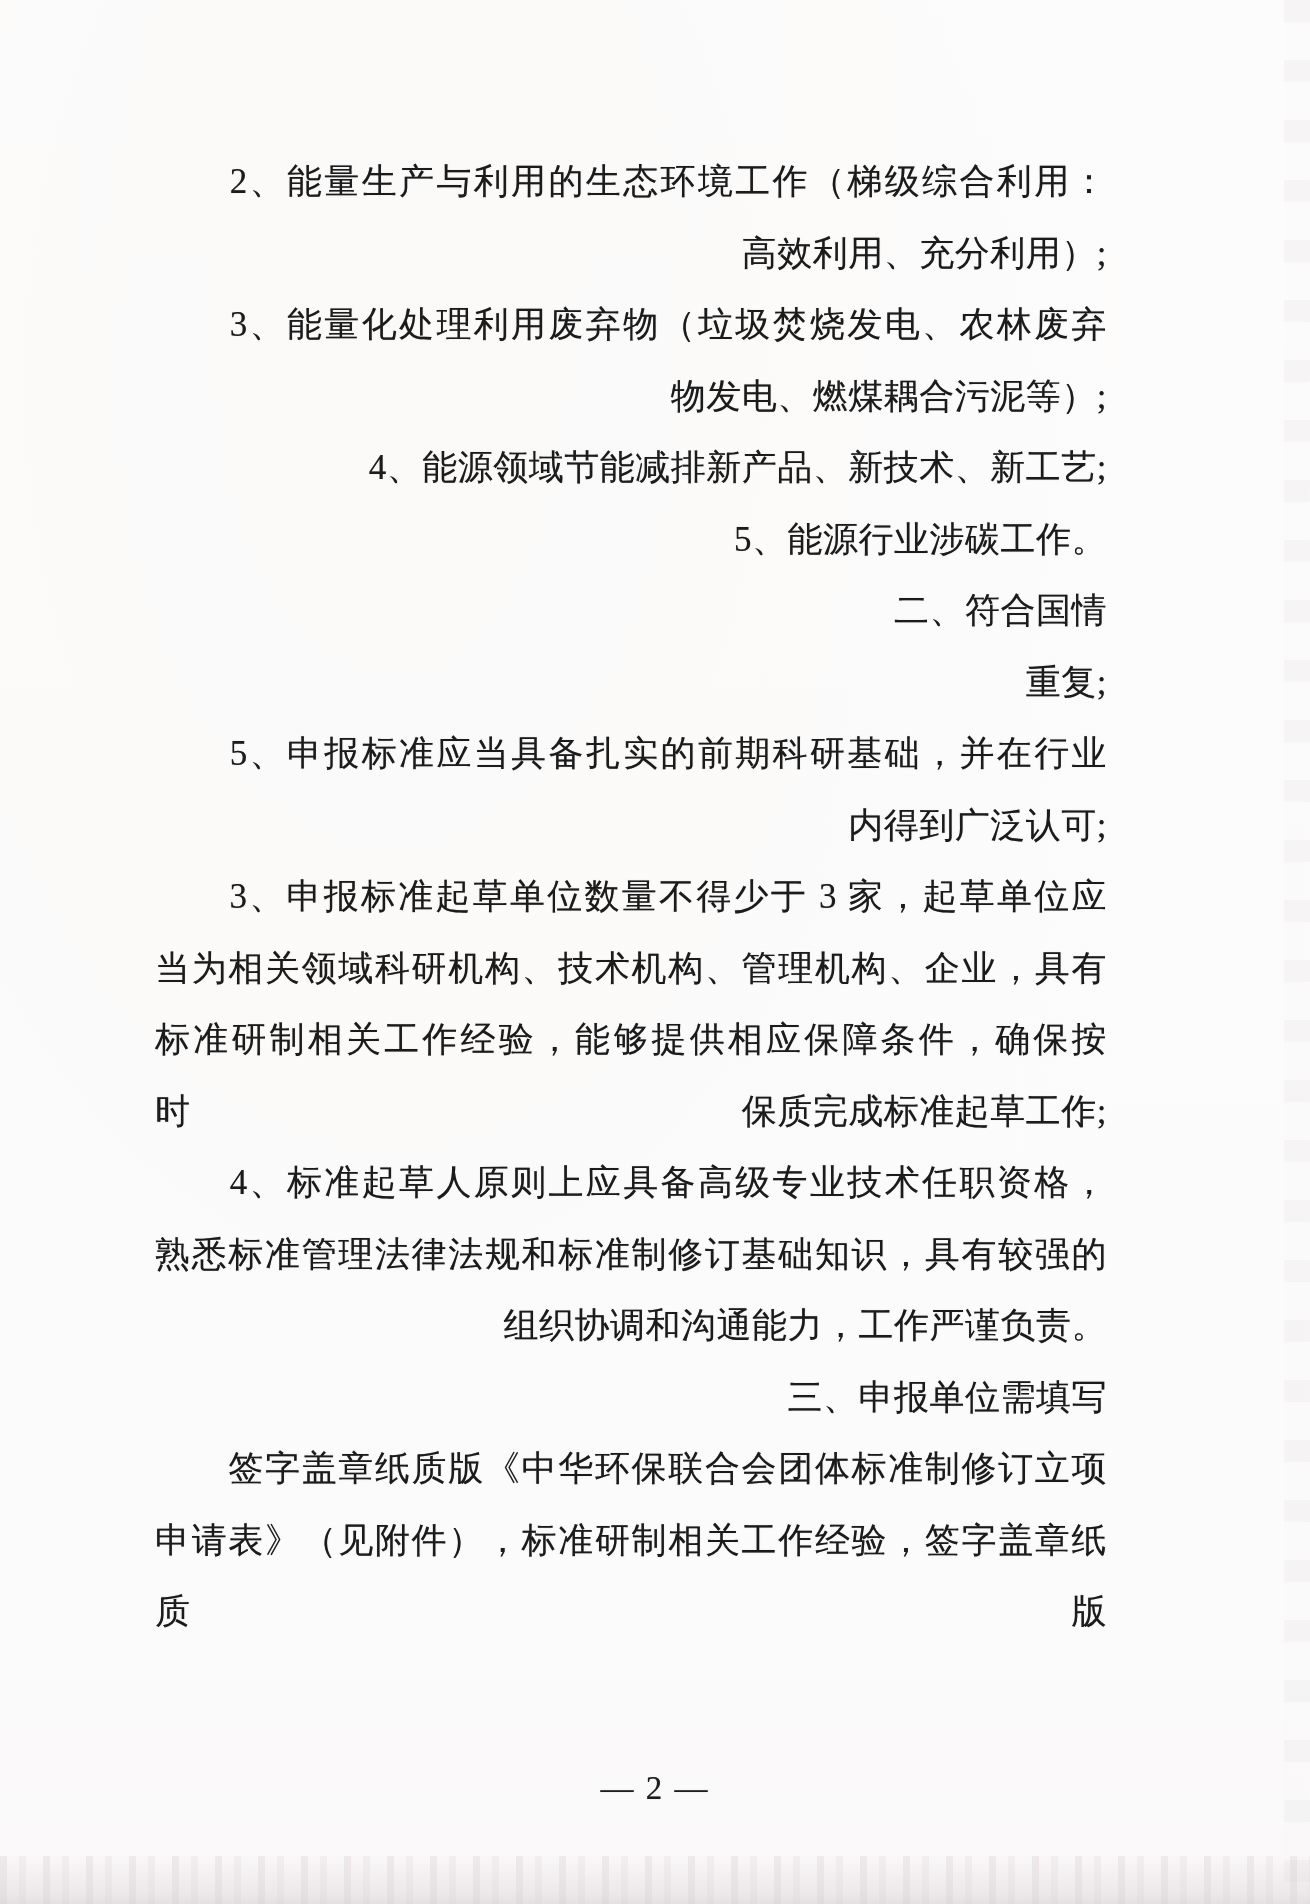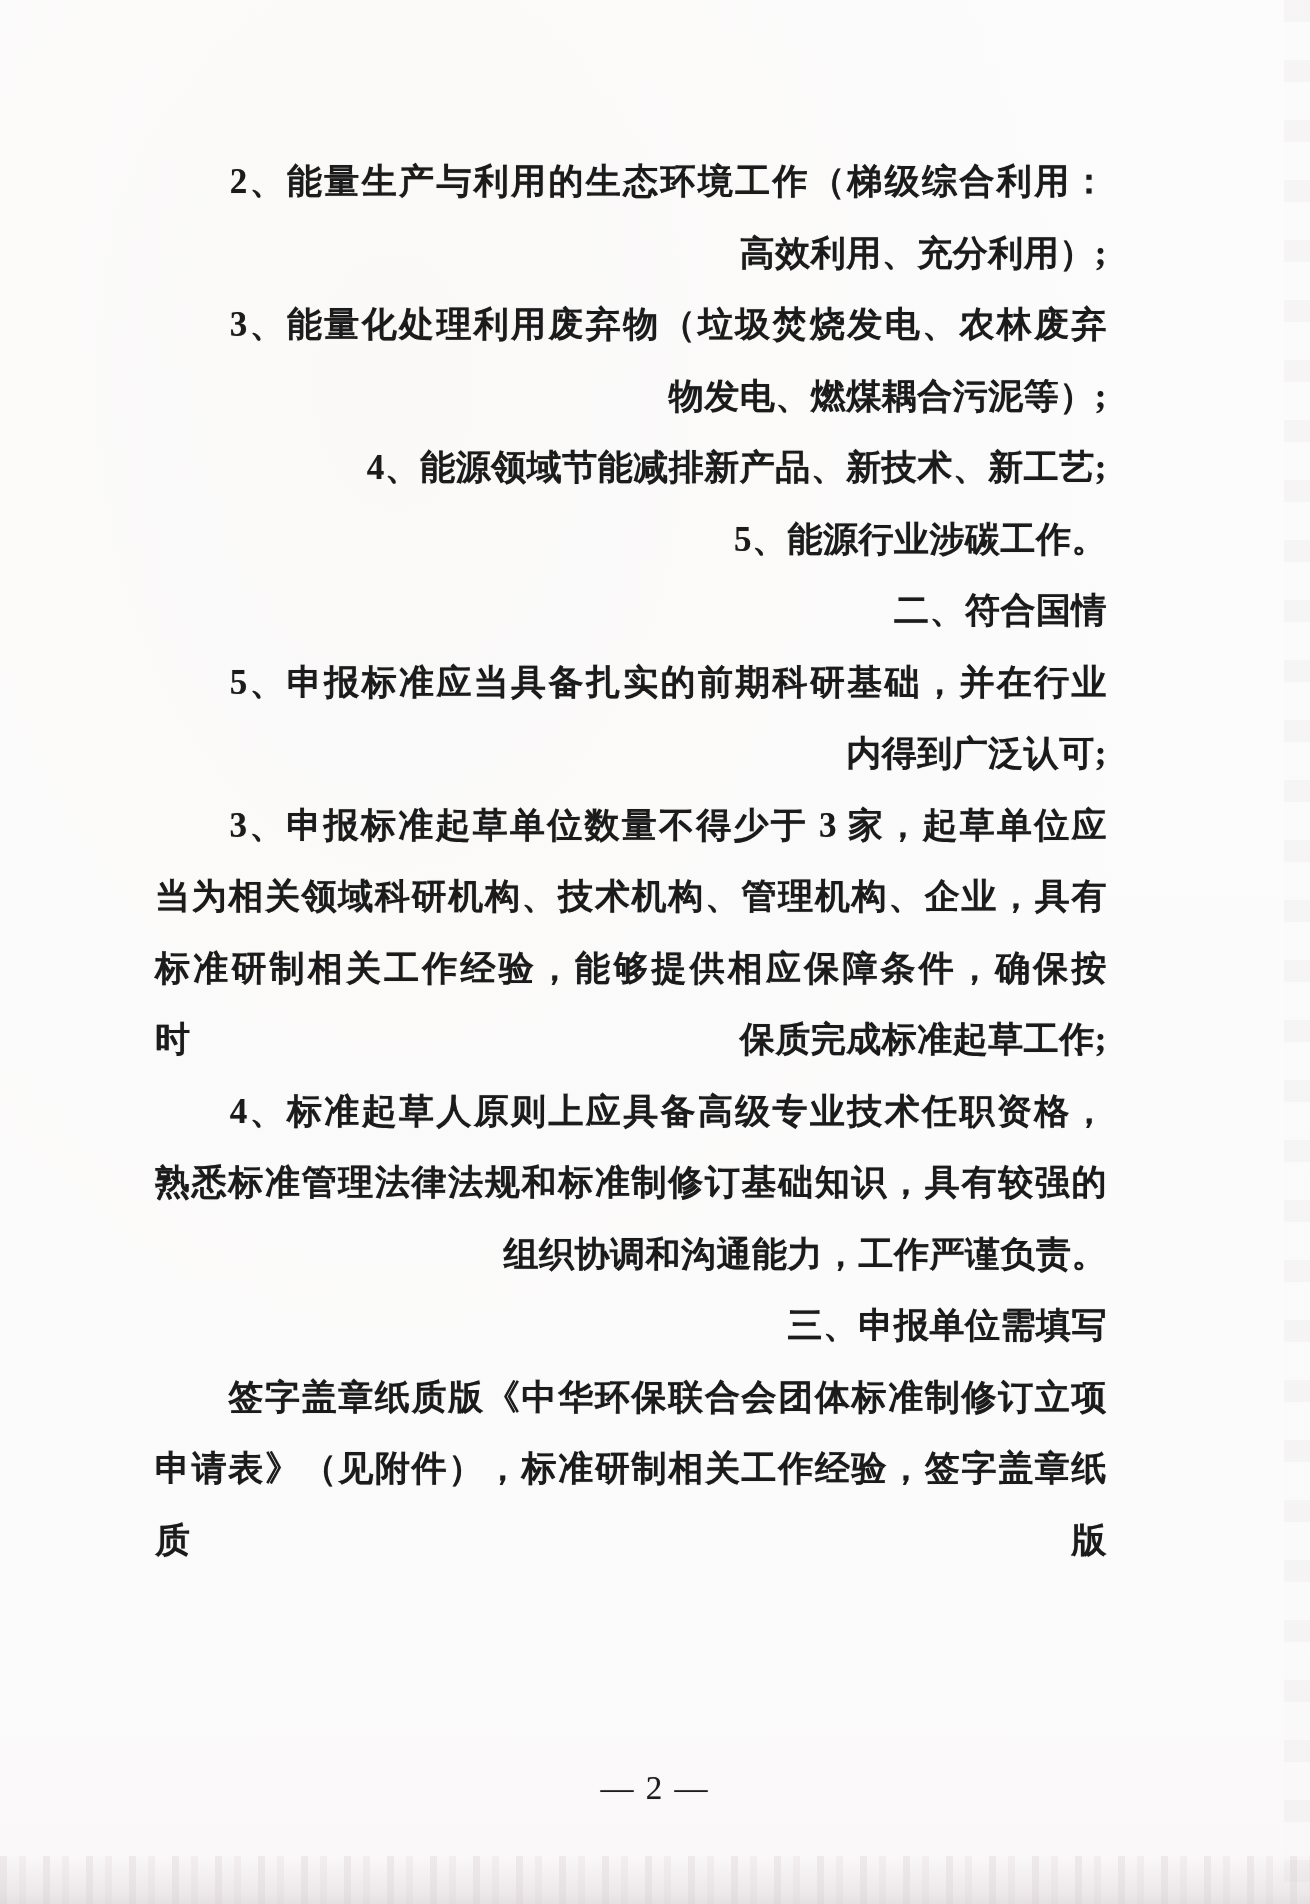--- a/index.html
+++ b/index.html
@@ -8,21 +8,21 @@
     width:1310px;height:1904px;
     background:#fcfbfb;
     background-image:
       radial-gradient(ellipse at 30% 20%, rgba(250,249,248,0.9) 0%, rgba(252,251,251,0) 60%),
       linear-gradient(180deg,#fdfcfc 0%, #fcfbfb 85%, #faf8f8 100%);
     overflow:hidden;
     font-family:"Liberation Serif","DejaVu Serif",serif;
   }
   .text-block{
     position:absolute;
-    left:155px;top:146px;width:952px;font-weight:bold;
+    left:155px;top:146px;width:952px;
   }
   .line{
     height:71.5px;
     line-height:71.5px;
     font-size:35px;
     letter-spacing:0.5px;
     color:#1b1b1b;
     text-shadow:0 0 0.7px rgba(45,45,45,0.55);
     white-space:pre;
     text-align:right;
@@ -66,20 +66,21 @@
 
 <div class="page">
   <div class="text-block">
     <div class="line fill">　　2、能量生产与利用的生态环境工作（梯级综合利用：</div>
     <div class="line">高效利用、充分利用）;</div>
     <div class="line fill">　　3、能量化处理利用废弃物（垃圾焚烧发电、农林废弃</div>
     <div class="line">物发电、燃煤耦合污泥等）;</div>
     <div class="line">　　4、能源领域节能减排新产品、新技术、新工艺;</div>
     <div class="line">　　5、能源行业涉碳工作。</div>
     <div class="line">　　二、符合国情</div>
+    <div class="line">重复;</div>
     <div class="line fill">　　5、申报标准应当具备扎实的前期科研基础，并在行业</div>
     <div class="line">内得到广泛认可;</div>
     <div class="line fill">　　3、申报标准起草单位数量不得少于 3 家，起草单位应</div>
     <div class="line fill">当为相关领域科研机构、技术机构、管理机构、企业，具有</div>
     <div class="line fill">标准研制相关工作经验，能够提供相应保障条件，确保按时、</div>
     <div class="line">保质完成标准起草工作;</div>
     <div class="line fill">　　4、标准起草人原则上应具备高级专业技术任职资格，</div>
     <div class="line fill">熟悉标准管理法律法规和标准制修订基础知识，具有较强的</div>
     <div class="line">组织协调和沟通能力，工作严谨负责。</div>
     <div class="line">　　三、申报单位需填写</div>

